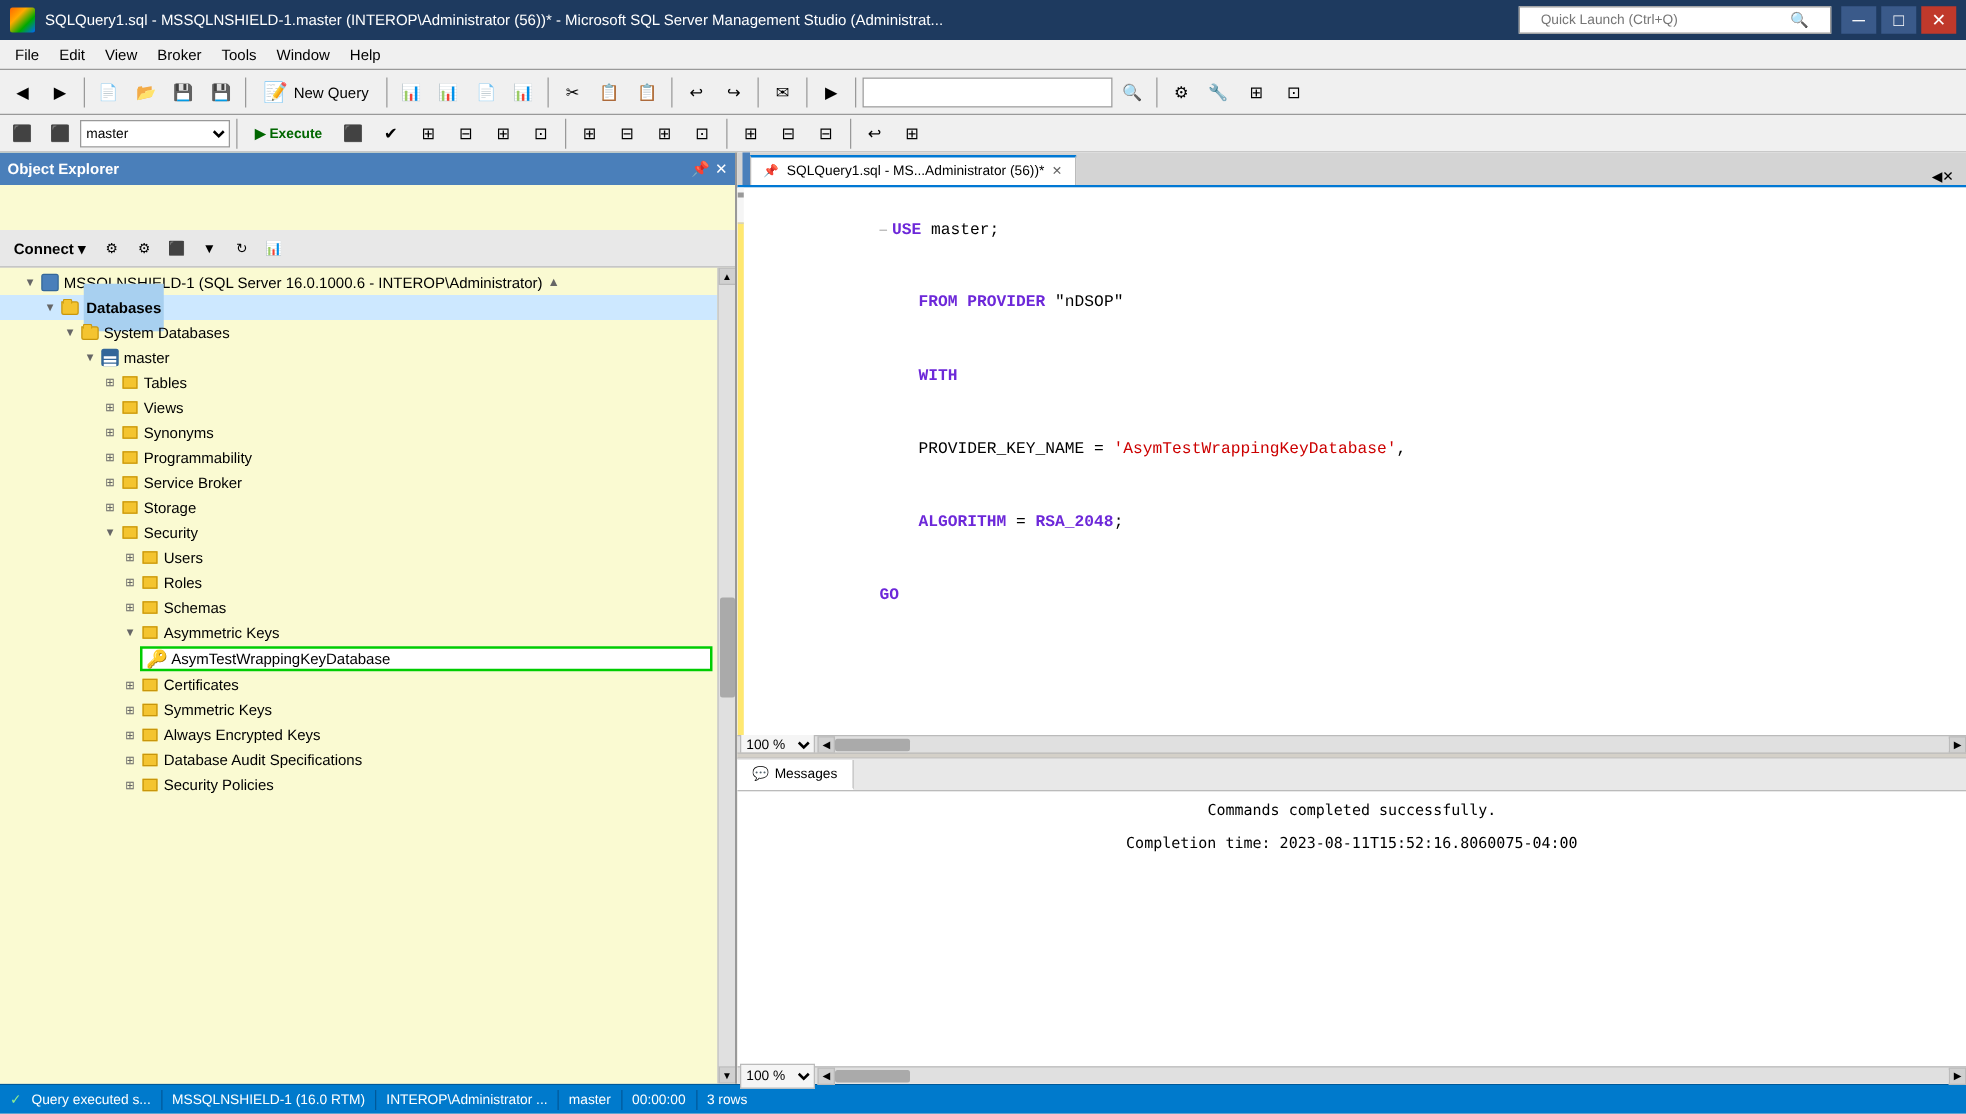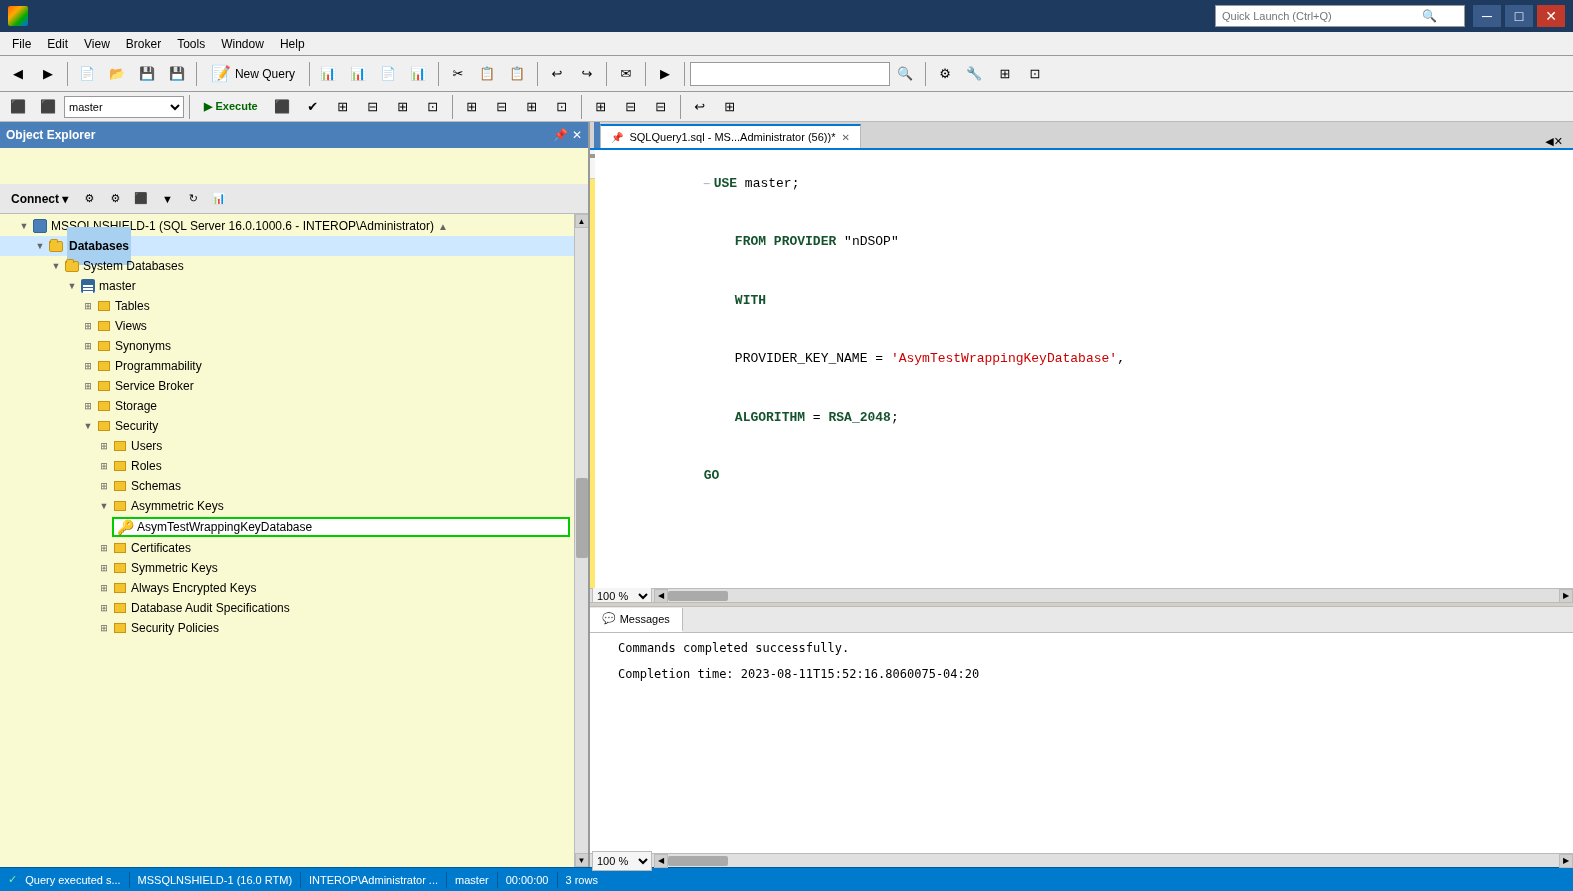--- a/index.html
+++ b/index.html
@@ -13,21 +13,21 @@
       display: flex;
       align-items: center;
       padding: 0 8px;
       justify-content: space-between;
     }
     .title-bar-left { display: flex; align-items: center; gap: 8px; }
     .title-bar-icon { width: 20px; height: 20px; background: linear-gradient(135deg, #ff6600, #ffaa00, #00aa00, #0066ff); border-radius: 2px; }
     .title-bar-text { font-size: 12px; color: white; }
     .title-bar-search {
       display: flex; align-items: center; background: white; border: 1px solid #999;
-      height: 22px; width: 250px; padding: 0 6px;
+      height: 22px; width: 250px; padding: 0 6px; justify-content: center;
     }
     .title-bar-search input { border: none; outline: none; font-size: 11px; color: #999; width: 200px; }
     .title-bar-controls { display: flex; gap: 4px; }
     .title-btn { width: 28px; height: 22px; background: #3a5a8a; color: white; border: none; cursor: pointer; font-size: 14px; display: flex; align-items: center; justify-content: center; }
     .title-btn.close { background: #c0392b; }
 
     
     .menu-bar {
       background: #f0f0f0;
       height: 24px;
@@ -161,21 +161,21 @@
       background: white;
       padding: 4px 8px;
       font-family: 'Consolas', 'Courier New', monospace;
       font-size: 13px;
       overflow: auto;
       position: relative;
       max-height: 300px;
     }
     .code-content { padding-left: 30px; line-height: 1.5; }
     .code-line { white-space: pre; }
-    .kw { color: #14532d; font-weight: bold; }
+    .kw { color: #6d28d9; font-weight: bold; }
     .str { color: #cc0000; }
 
     
     .h-splitter {
       height: 5px; background: #d4d0c8; border-top: 1px solid #bbb; border-bottom: 1px solid #bbb;
       cursor: row-resize; flex-shrink: 0;
     }
 
     
     .results-panel {
@@ -190,21 +190,21 @@
       height: 26px;
       display: flex;
       align-items: center;
       border-bottom: 1px solid #bbb;
     }
     .results-tab {
       height: 24px; padding: 0 12px; background: #e8e8e8; border-right: 1px solid #bbb;
       cursor: pointer; font-size: 11px; display: flex; align-items: center;
     }
     .results-tab.active { background: white; border-bottom: 2px solid white; }
-    .results-content { padding: 8px 28px; font-family: 'Consolas', monospace; font-size: 12px; flex: 1; overflow-y: auto; }
+    .results-content { padding: 8px 12px; font-family: 'Consolas', monospace; font-size: 12px; flex: 1; overflow-y: auto; text-align: center; }
 
     
     .status-bar {
       background: #007acc;
       height: 24px;
       display: flex;
       align-items: center;
       padding: 0 8px;
       color: white;
       font-size: 11px;
@@ -237,20 +237,21 @@
       flex: 1;
       overflow: hidden;
     }
   </style>
 </head>
 <body>
 
 <div class="title-bar">
   <div class="title-bar-left">
     <div class="title-bar-icon"></div>
+    <span class="title-bar-text">SQLQuery1.sql - MSSQLNSHIELD-1.master (INTEROP\Administrator (56))* - Microsoft SQL Server Management Studio (Administrat...</span>
   </div>
   <div style="display:flex;align-items:center;gap:8px;">
     <div class="title-bar-search">
       <input type="text" placeholder="Quick Launch (Ctrl+Q)" style="">
       <span>🔍</span>
     </div>
     <div class="title-bar-controls">
       <button class="title-btn">─</button>
       <button class="title-btn">□</button>
       <button class="title-btn close">✕</button>
@@ -605,21 +606,21 @@
 
       <div class="results-panel">
         <div class="results-tabs">
           <div class="results-tab active">
             <span style="font-size:11px;margin-right:4px;">💬</span>
             <span>Messages</span>
           </div>
         </div>
         <div class="results-content">
           <div style="margin-bottom:12px;">Commands completed successfully.</div>
-          <div>Completion time: 2023-08-11T15:52:16.8060075-04:20</div>
+          <div>Completion time: 2023-08-11T15:52:16.8060075-04:00</div>
         </div>
 
         <div class="h-scroll">
           <div style="display:flex;align-items:center;padding:0 2px;">
             <select class="percent-dropdown">
               <option>100 %</option>
             </select>
           </div>
           <div class="scroll-arrow">◀</div>
           <div class="h-scroll-track">

